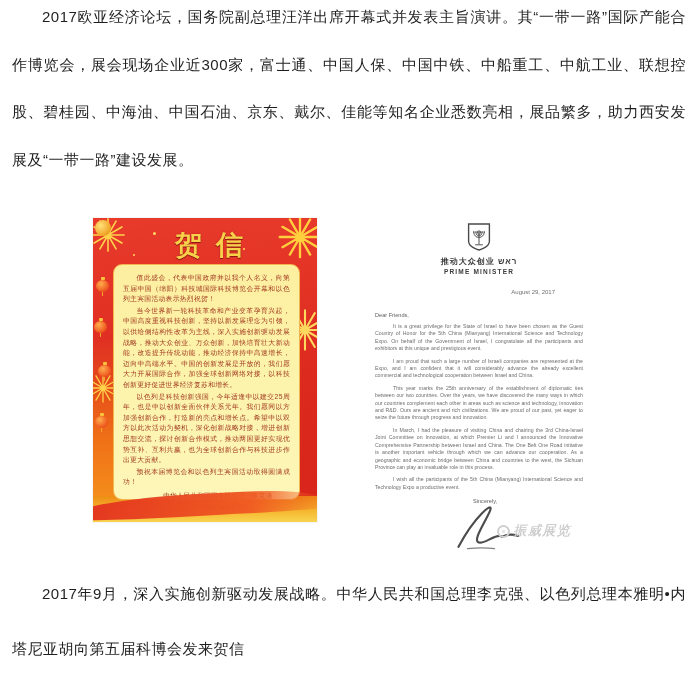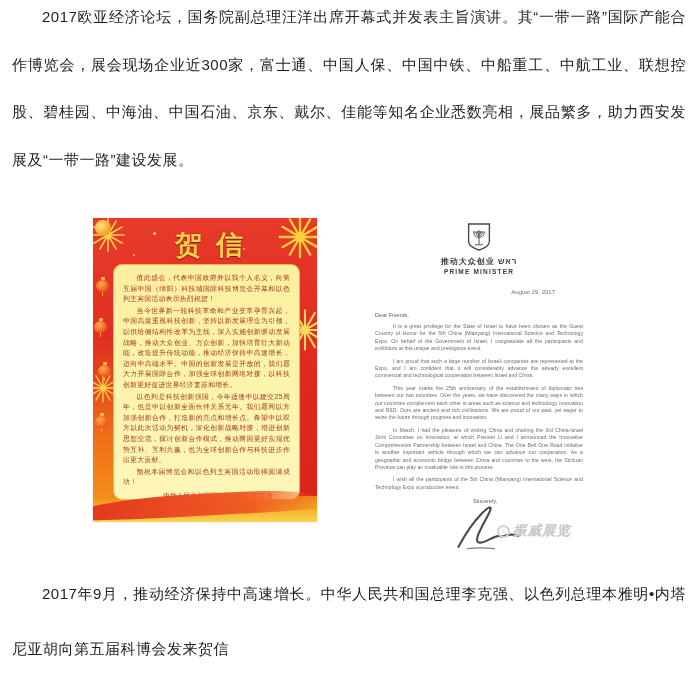--- a/index.html
+++ b/index.html
@@ -108,21 +108,21 @@
   .pm-sig-block{position:relative;height:56px;margin-top:-4px;}
   .pm-signature{position:absolute;left:72px;top:0;}
   .watermark{
     position:absolute;left:122px;top:22px;display:flex;align-items:center;gap:3px;z-index:2;
   }
   .wm-ring{
     width:13px;height:13px;border:2px solid #cfcfcf;border-radius:50%;display:inline-block;
     box-sizing:border-box;background:radial-gradient(circle,#e9e9e9 30%,transparent 32%);
   }
   .wm-text{
-    font-size:13.5px;font-weight:bold;color:#c9c9c9;letter-spacing:1px;font-style:italic;
+    font-size:13.5px;font-weight:normal;color:#c9c9c9;letter-spacing:1px;font-style:italic;
     text-shadow:0 0 1px #dadada;
   }
 </style>
 </head>
 <body>
 
 <div>
 
   <p class="para top">2017欧亚经济论坛，国务院副总理汪洋出席开幕式并发表主旨演讲。其“一带一路”国际产能合作博览会，展会现场企业近300家，富士通、中国人保、中国中铁、中船重工、中航工业、联想控股、碧桂园、中海油、中国石油、京东、戴尔、佳能等知名企业悉数亮相，展品繁多，助力西安发展及“一带一路”建设发展。</p>
 
@@ -207,14 +207,14 @@
           </g>
         </svg>
         <div class="watermark">
           <span class="wm-ring"></span>
           <span class="wm-text">振威展览</span>
         </div>
       </div>
     </div>
   </div>
 
-  <p class="para bottom">2017年9月，推动经济保持中高速增长。中华人民共和国总理李克强、以色列总理本雅明•内塔尼亚胡向第五届科博会发来贺信</p>
+  <p class="para bottom">2017年9月，深入实施创新驱动发展战略。中华人民共和国总理李克强、以色列总理本雅明•内塔尼亚胡向第五届科博会发来贺信</p>
 </div>
 
 </body></html>

